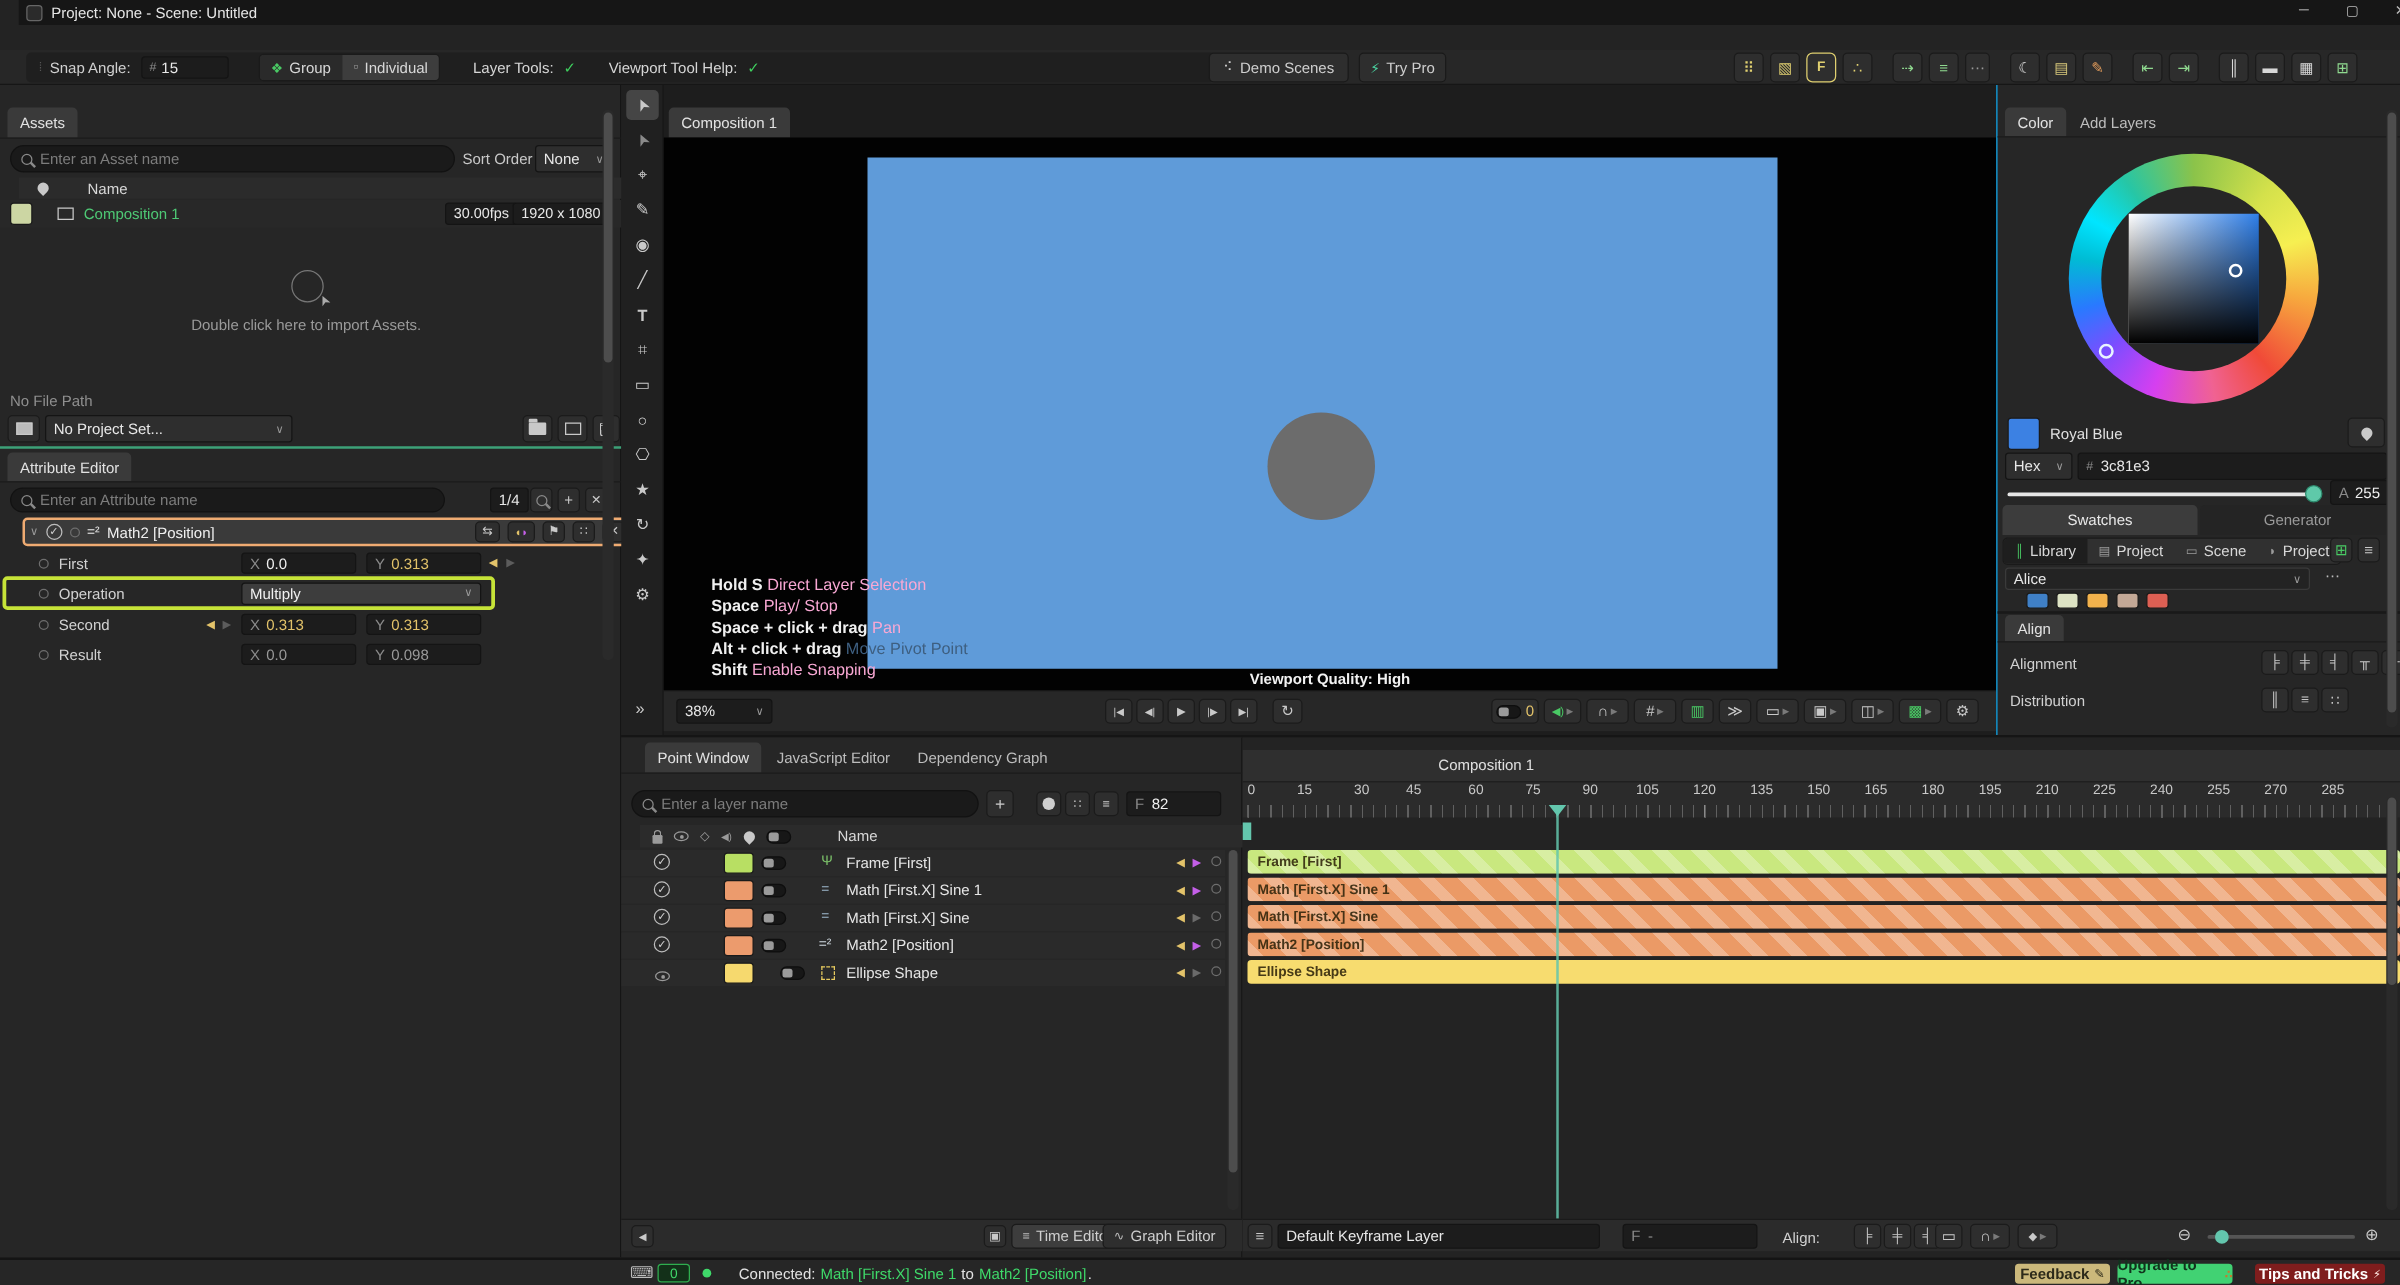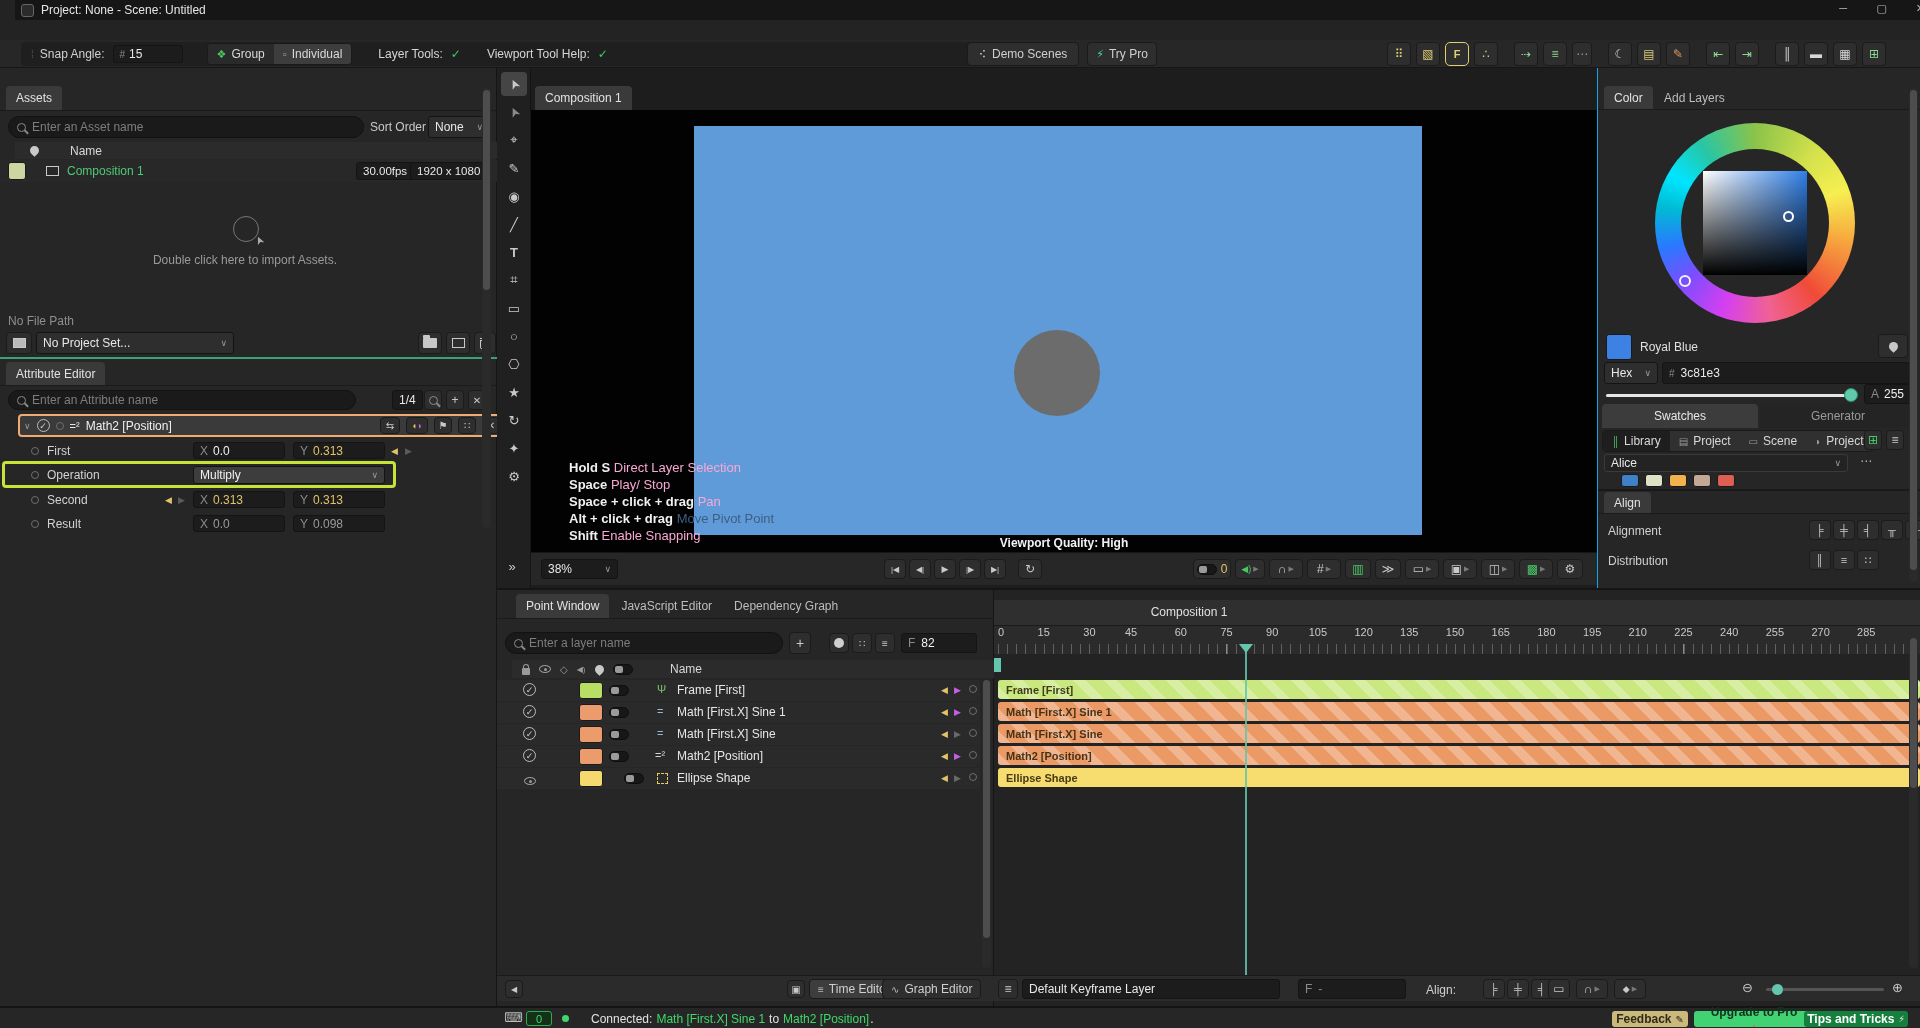--- a/index.html
+++ b/index.html
@@ -693,23 +693,23 @@
       <span style="color:#e2e2e2;">Connected:</span>
       <span style="color:#3fd96a;">Math [First.X] Sine 1</span>
       <span style="color:#e2e2e2;">to</span>
       <span style="color:#3fd96a;">Math2 [Position]</span>
       <span style="color:#e2e2e2;margin-left:-3px;">.</span>
     </span>
     <span class="statusbtn ab" style="left:1612px;top:3px;width:76px;height:16px;background:#cbb87b;color:#2d2a1a;">
       <span>Feedback</span>
       <span style="font-size:10px;">✎</span>
     </span>
-    <span class="statusbtn ab" style="left:1694px;top:3px;width:120px;height:16px;background:#41d273;color:#11331d;flex-direction:column;">
+    <span class="statusbtn ab" style="left:1694px;top:3px;width:92px;height:16px;background:#41d273;color:#11331d;">
       <span>Upgrade to Pro</span>
       <span style="font-size:9px;color:#c77a2d;">∴</span>
     </span>
-    <span class="statusbtn ab" style="left:1804px;top:3px;width:104px;height:16px;background:#15803d;color:#fff;">
+    <span class="statusbtn ab" style="left:1804px;top:3px;width:104px;height:16px;background:#7f1d1d;color:#fff;">
       <span>Tips and Tricks</span>
       <span style="font-size:9px;color:#ffe9e2;">⚡</span>
     </span>
   </div>
 
 </div>
 
 </body></html>

